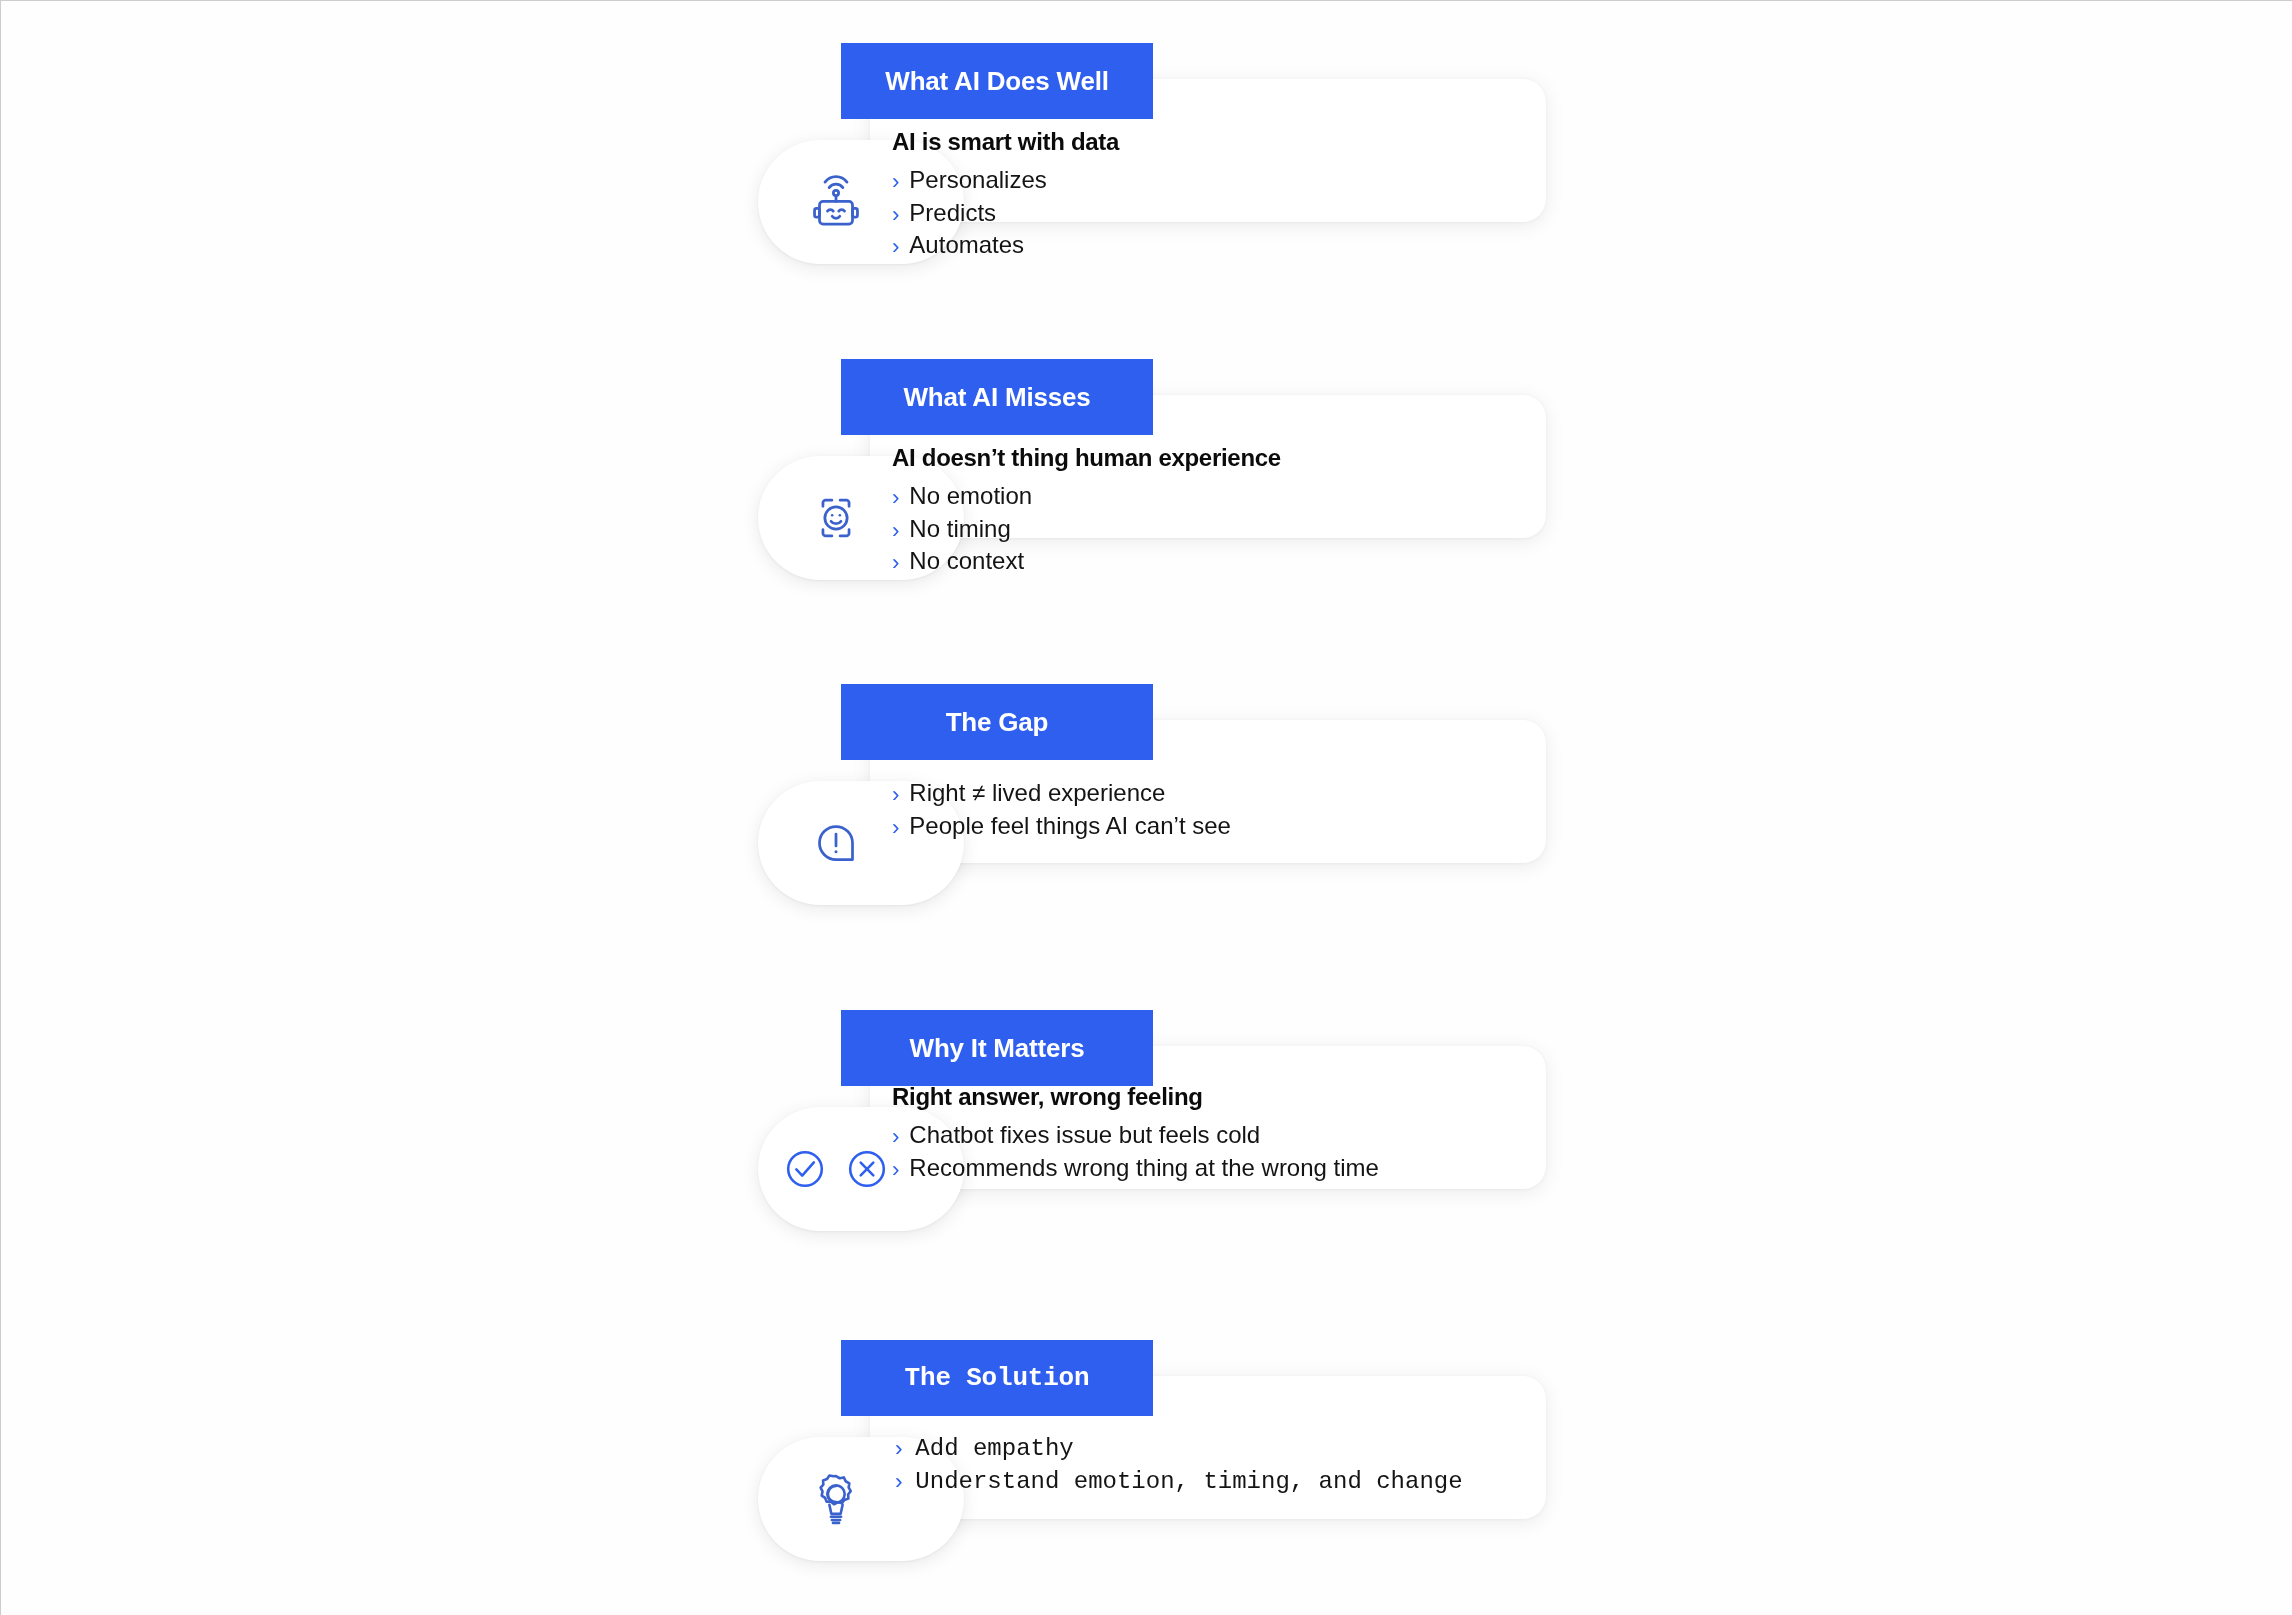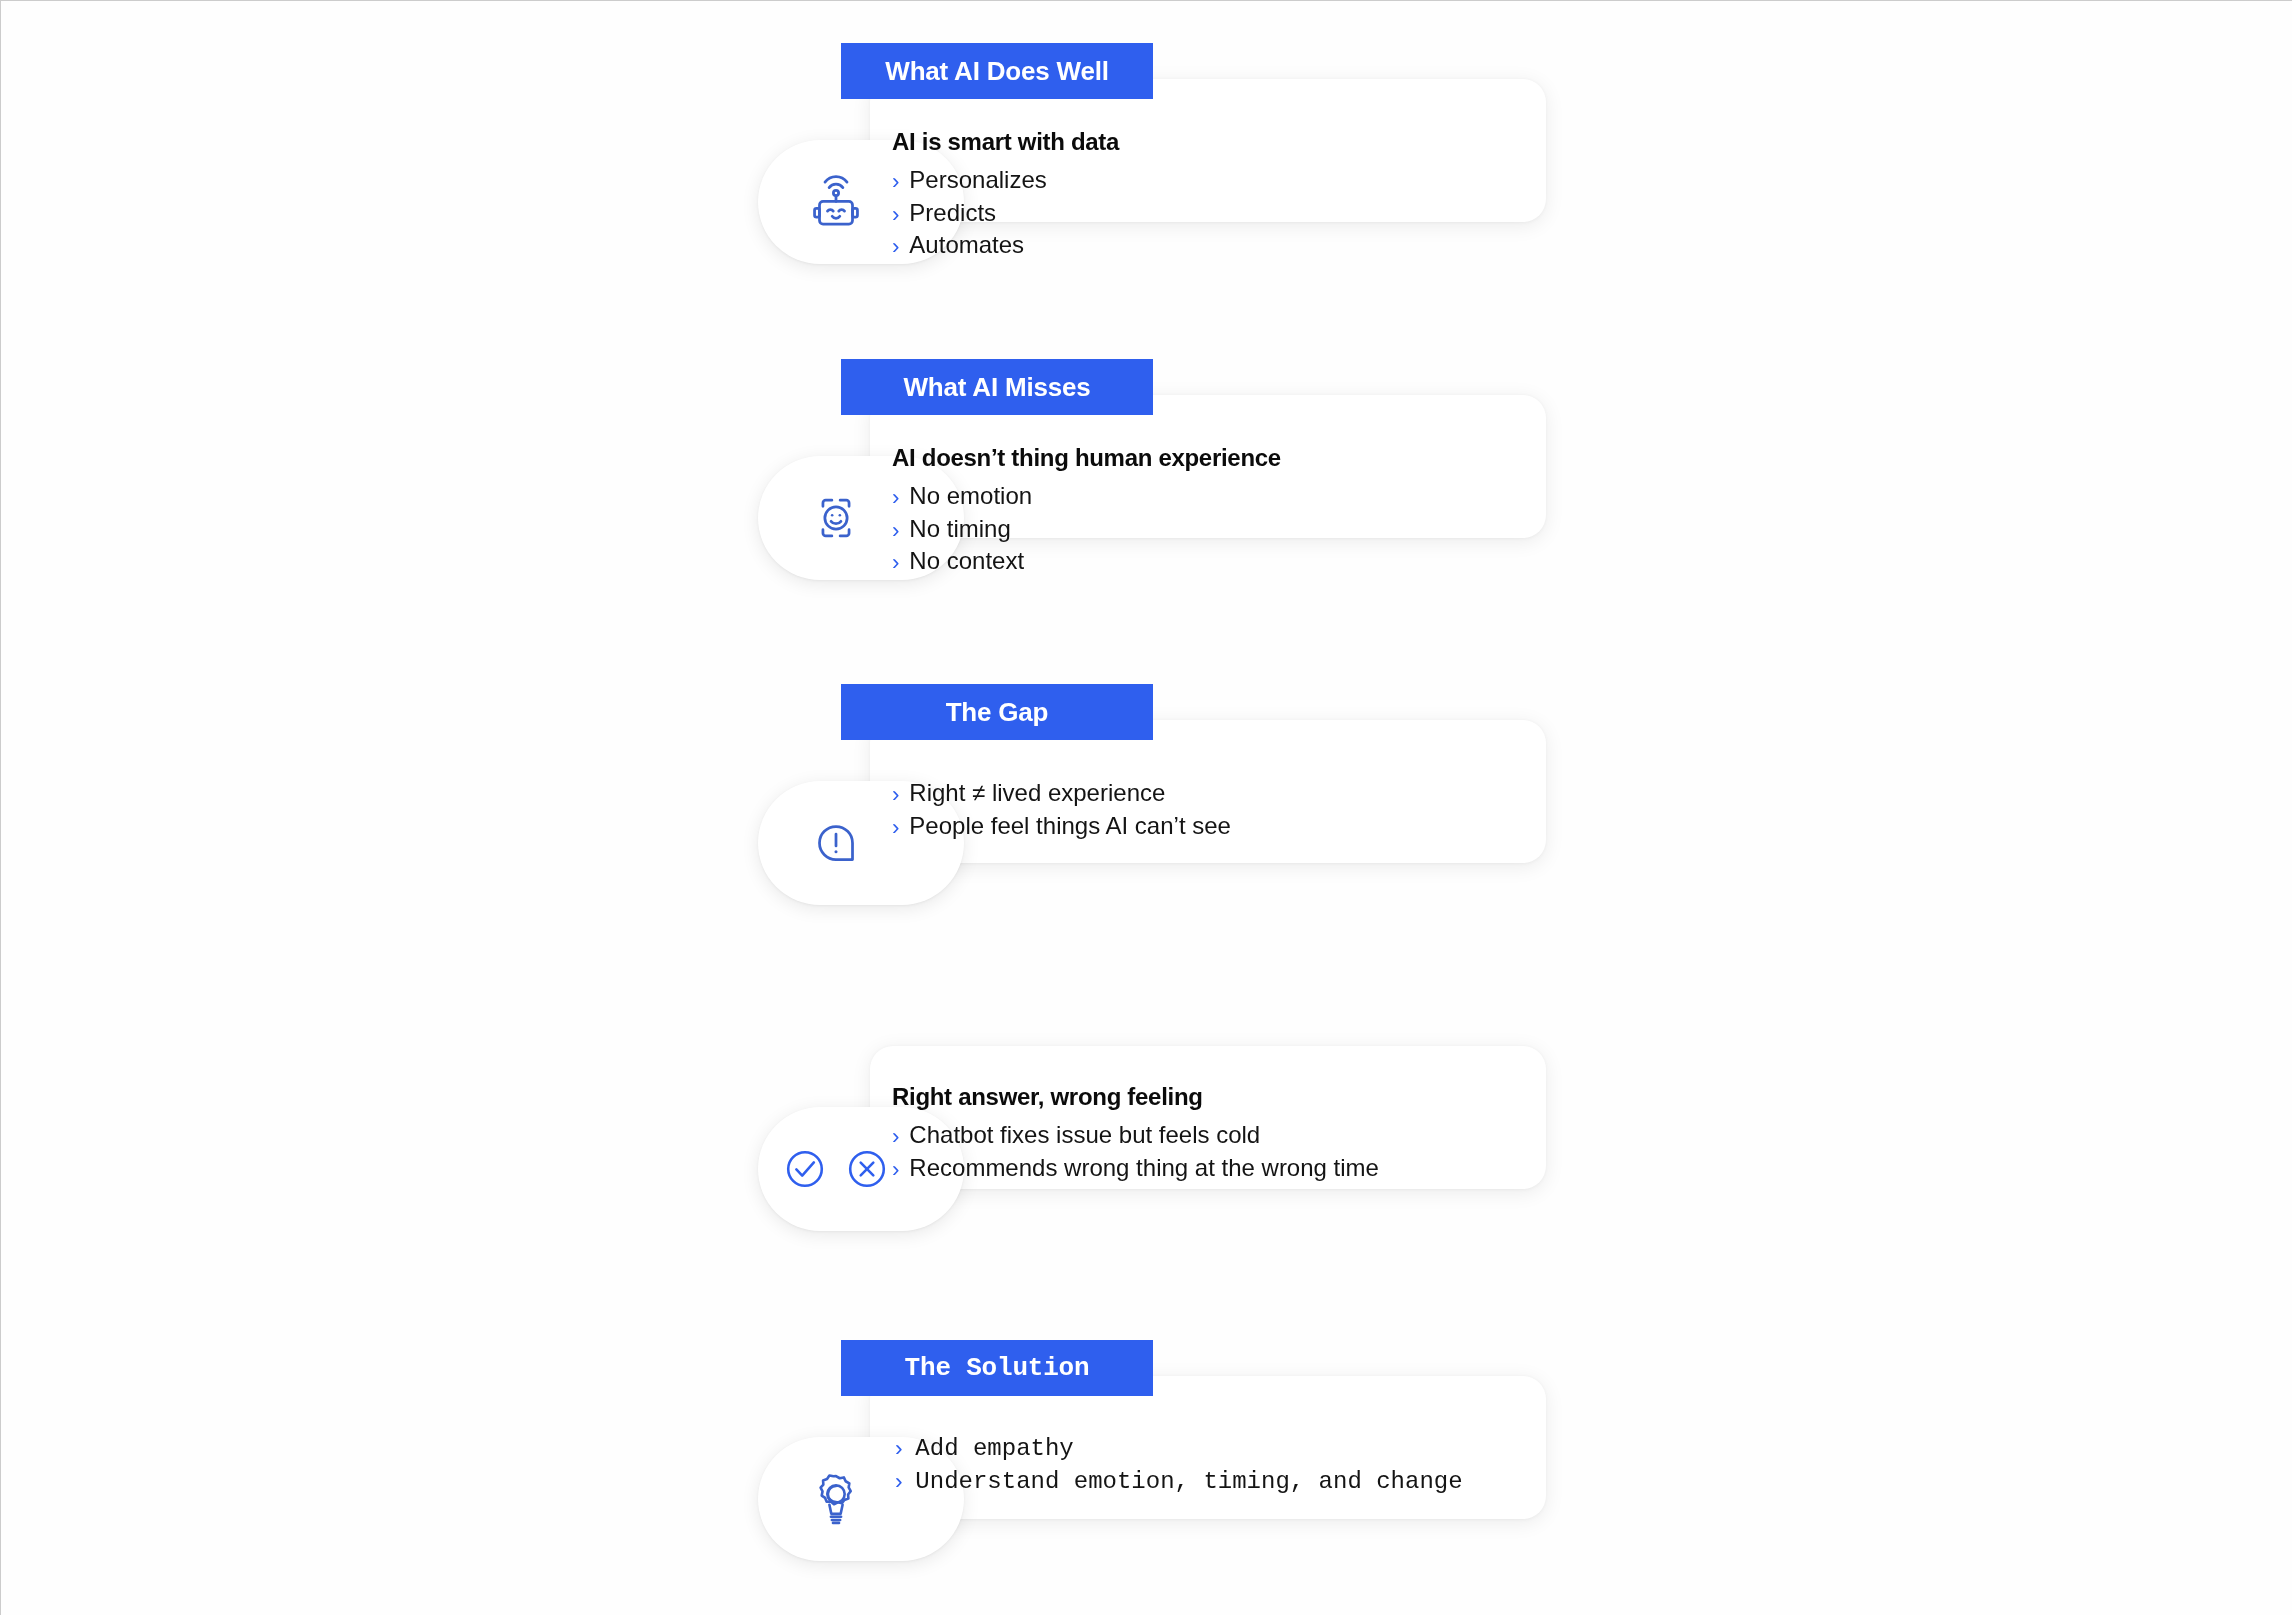--- a/index.html
+++ b/index.html
@@ -60,21 +60,21 @@
     align-items: center;
     gap: 5.4px;
   }
 
   
   .tab {
     position: absolute;
     left: 83px;           
     top: 0;
     width: 312px;
-    height: 56px;
+    height: 76px;
     background: #2f5fee;
     display: flex;
     align-items: center;
     justify-content: center;
   }
 
   .tab-label {
     color: #ffffff;
     font-size: 26px;
     font-weight: bold;
@@ -232,20 +232,23 @@
         <div class="bullet">
           <span class="chev">›</span>
           <span>People feel things AI can’t see</span>
         </div>
       </div>
     </div>
   </div>
 
   <div class="card-block" style="top:1009px; height:143px;">
     <div class="card-panel" style="height:143px;"></div>
+    <div class="tab">
+      <span class="tab-label">Why It Matters</span>
+    </div>
     <div class="icon-pill" style="top:97px;">
       <div class="glyphs">
         <span>
           <svg width="56" height="56" viewBox="0 0 48 48" fill="none" stroke="#2f5fee" stroke-width="2.2" stroke-linecap="round" stroke-linejoin="round">
             <circle cx="24" cy="24" r="14.4"></circle>
             <path d="M16.6 24.4l5 5.2 10-11.2"></path>
           </svg>
         </span>
         <span>
           <svg width="56" height="56" viewBox="0 0 48 48" fill="none" stroke="#2f5fee" stroke-width="2.2" stroke-linecap="round" stroke-linejoin="round">

